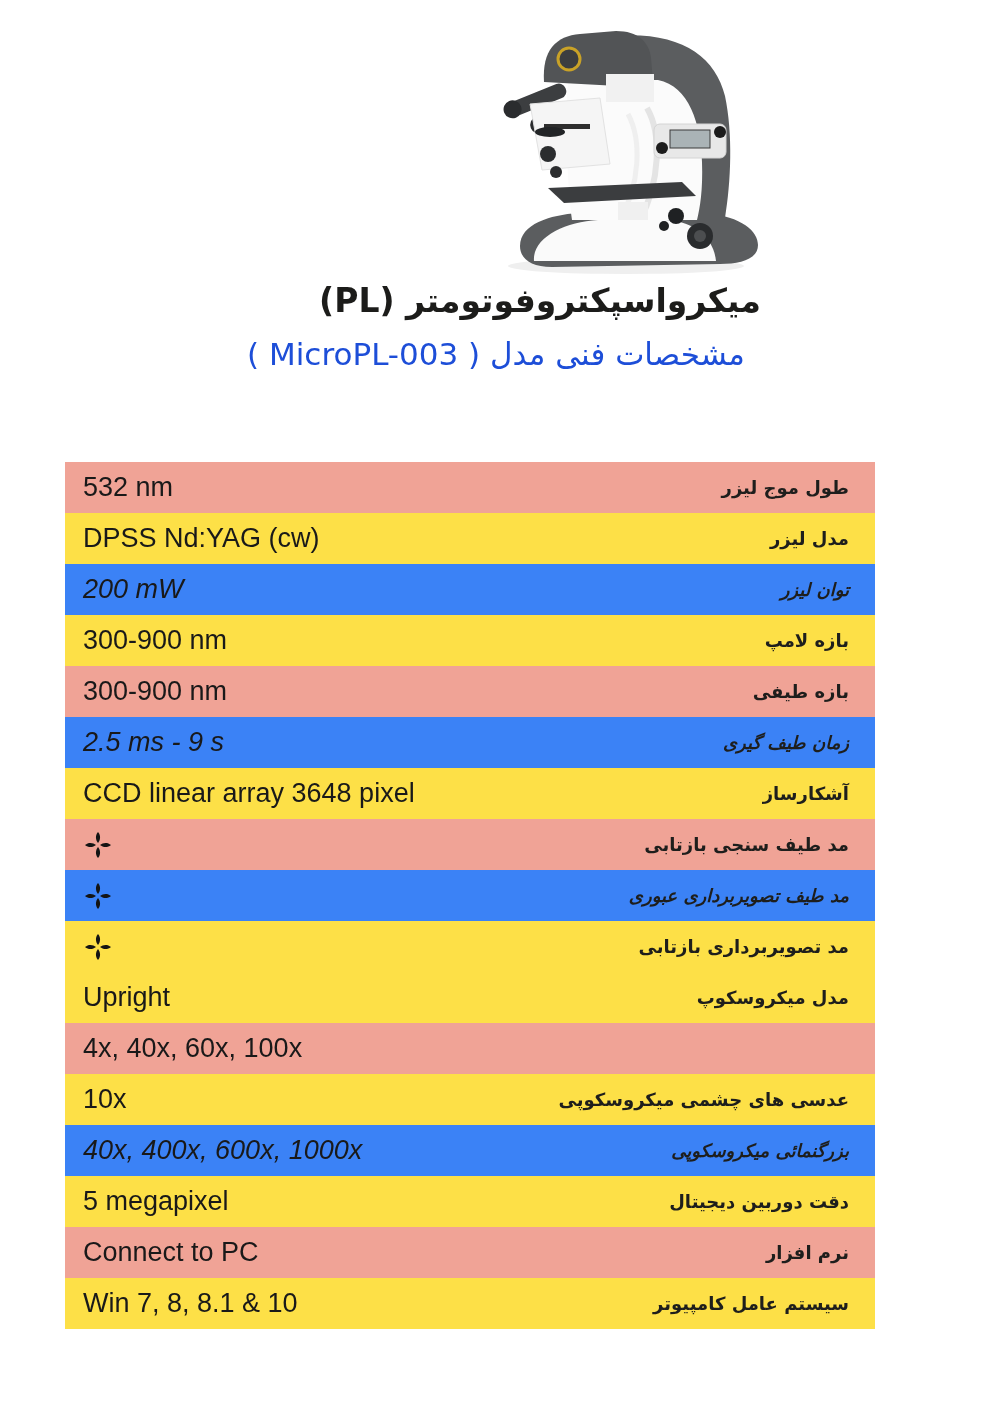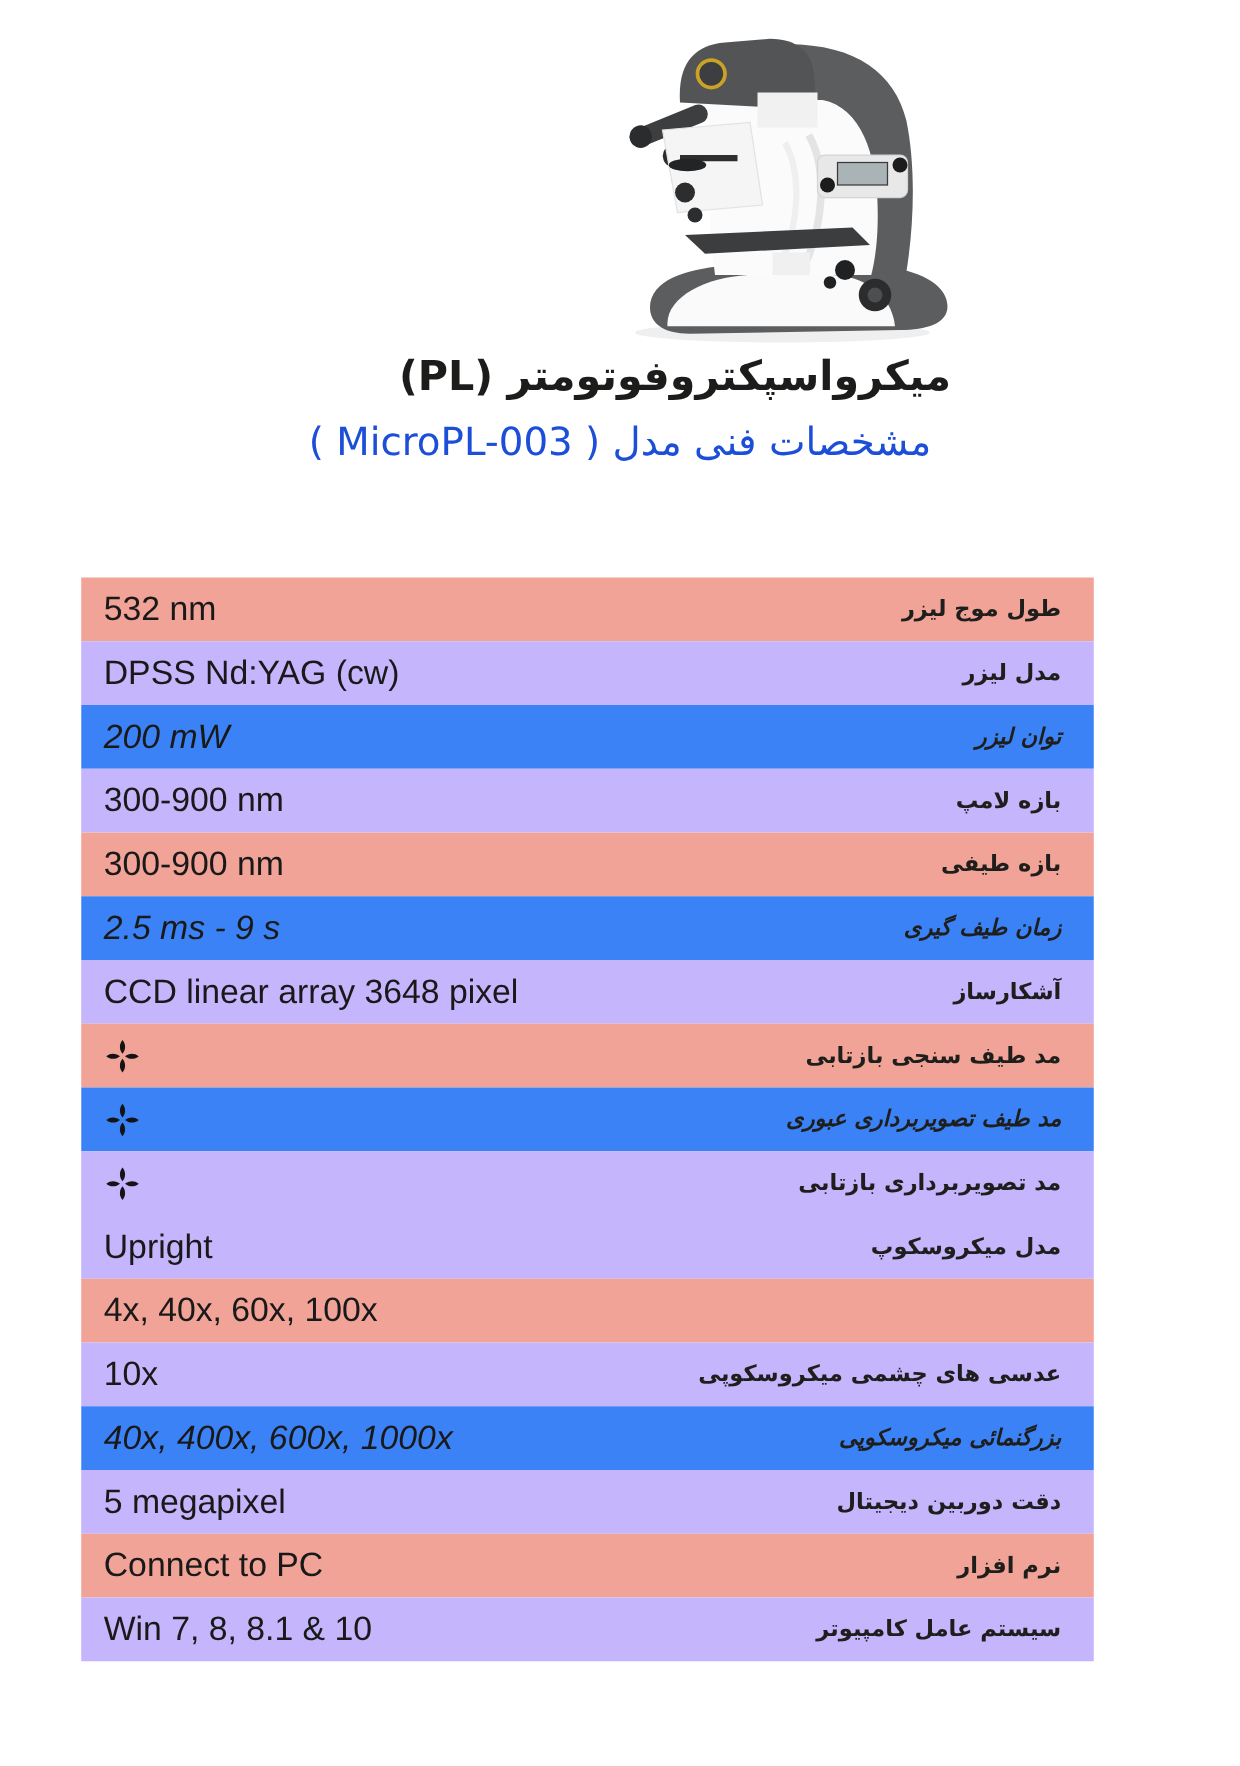--- a/index.html
+++ b/index.html
@@ -15,21 +15,21 @@
     direction:rtl;font-size:33px;font-weight:800;color:#1c1c1a;line-height:1.15;padding-left:44px;
   }
   .subtitle{
     position:absolute;top:336px;left:0;width:100%;text-align:center;
     direction:rtl;font-size:31px;font-weight:500;color:#1d4ed8;line-height:1.2;
   }
   
   .spec-table{position:absolute;left:65px;top:423px;width:810px;margin-top:39px;}
   .row{
     height:51px;display:flex;align-items:center;justify-content:space-between;
-    box-sizing:border-box;padding:0 26px 0 18px;background:#c4b5fd;
+    box-sizing:border-box;padding:0 26px 0 18px;background:#fde047;
   }
   .row.bg-salmon{background:#f0a396;}
   .row.bg-gray{background:#3b82f6;font-style:italic;}
   .val{
     font-family:"Liberation Sans","DejaVu Sans",sans-serif;
     font-size:27px;color:#191919;white-space:nowrap;direction:ltr;
   }
   .lbl{
     direction:rtl;font-size:18px;font-weight:700;color:#1e1e1c;white-space:nowrap;
   }

